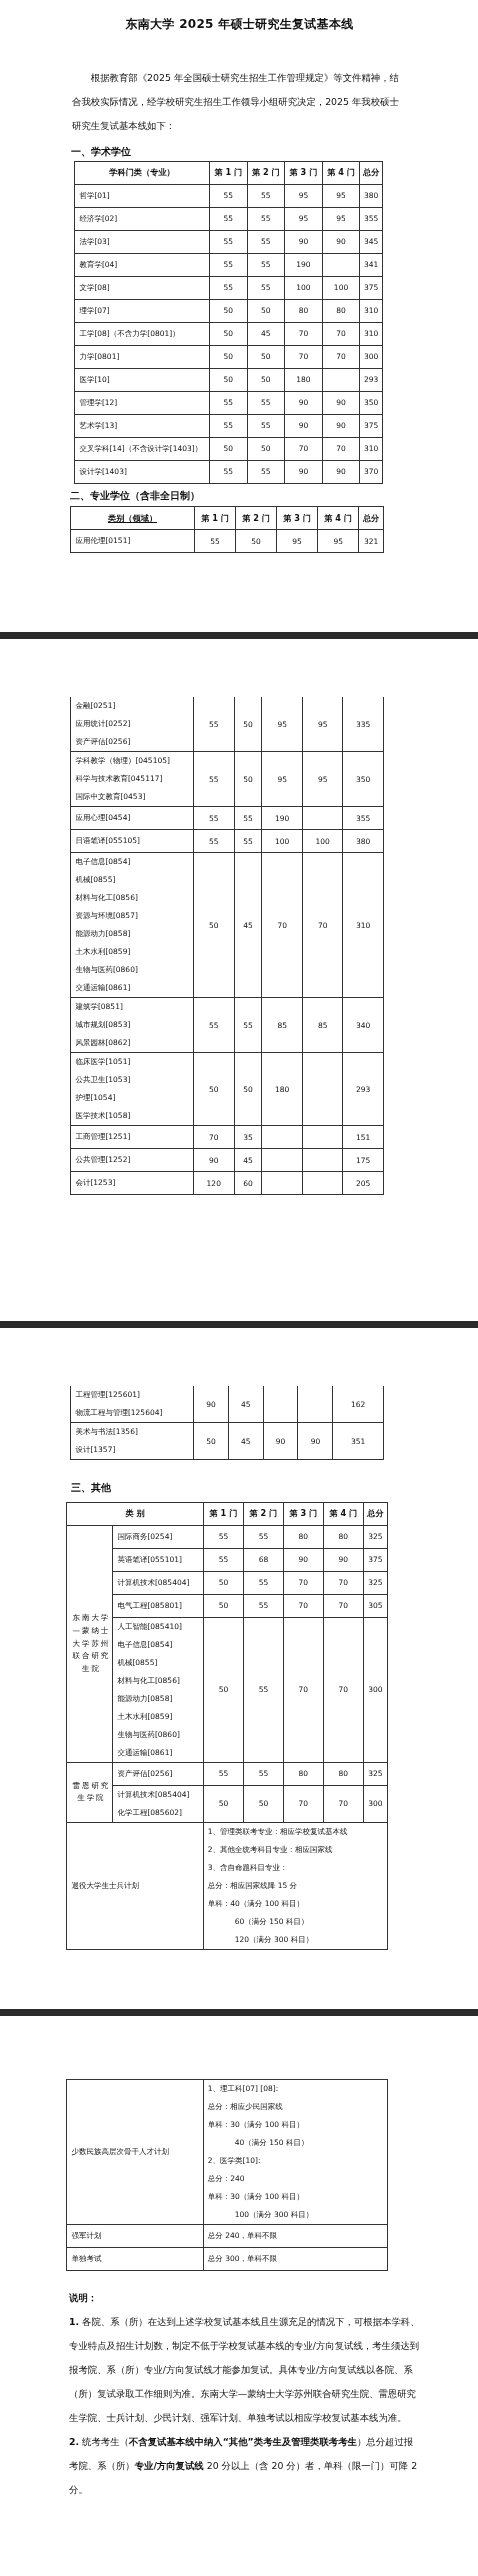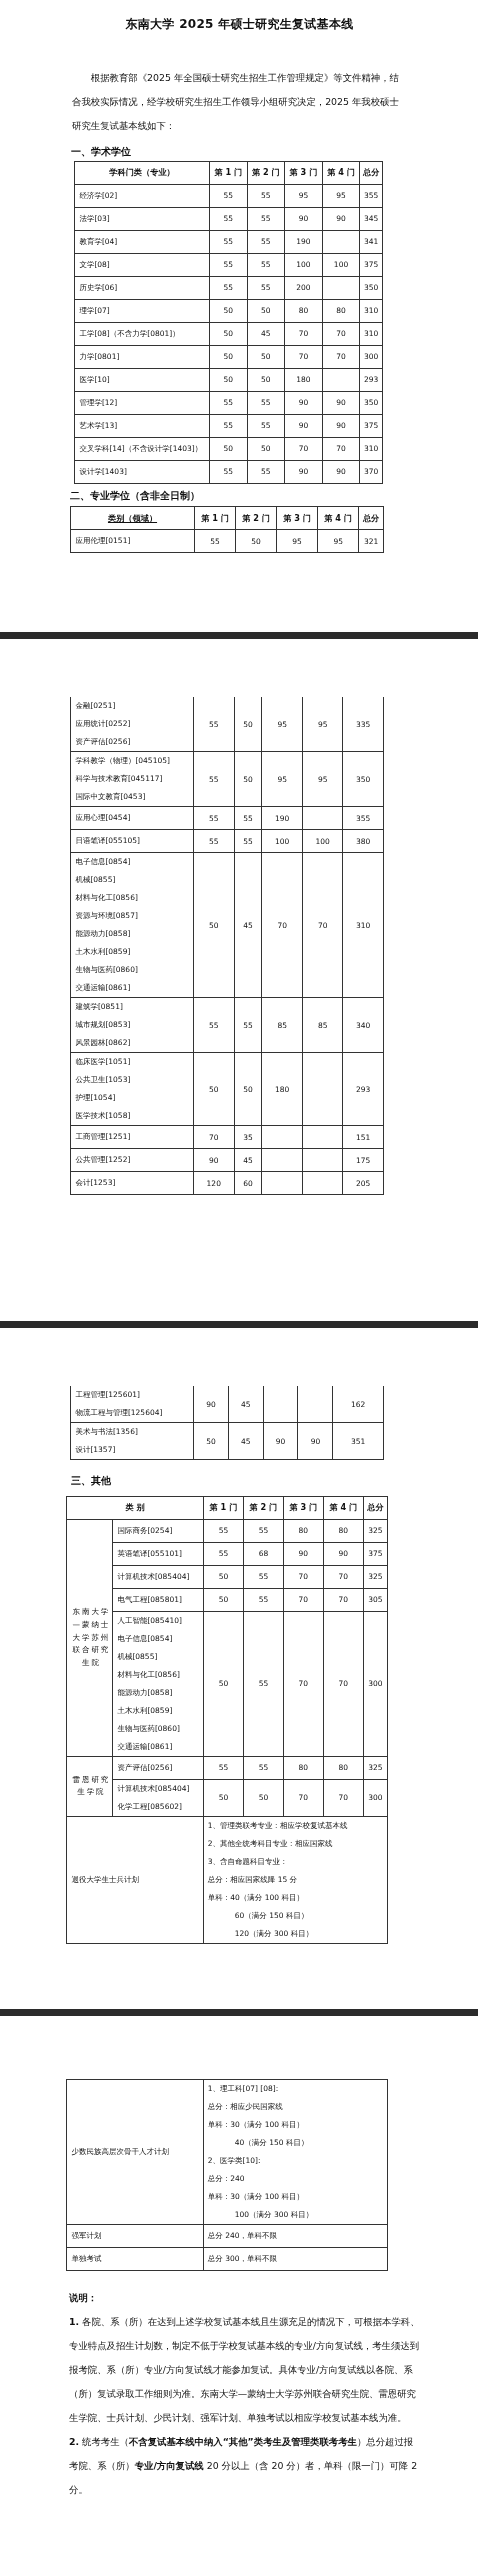--- a/index.html
+++ b/index.html
@@ -44,20 +44,28 @@
       <th style="width:134px;">学科门类（专业）</th>
       <th>第 1 门</th>
       <th>第 2 门</th>
       <th>第 3 门</th>
       <th>第 4 门</th>
       <th>总分</th>
     </tr>
       </thead>
     <tbody id="t1-body">
         <tr>
+          <td class="name">哲学[01]</td>
+          <td>55</td>
+          <td>55</td>
+          <td>95</td>
+          <td>95</td>
+          <td>380</td>
+        </tr>
+        <tr>
           <td class="name">经济学[02]</td>
           <td>55</td>
           <td>55</td>
           <td>95</td>
           <td>95</td>
           <td>355</td>
         </tr>
         <tr>
           <td class="name">法学[03]</td>
           <td>55</td>
@@ -74,28 +82,20 @@
           <td></td>
           <td>341</td>
         </tr>
         <tr>
           <td class="name">文学[08]</td>
           <td>55</td>
           <td>55</td>
           <td>100</td>
           <td>100</td>
           <td>375</td>
-        </tr>
-        <tr>
-          <td class="name">历史学[06]</td>
-          <td>55</td>
-          <td>55</td>
-          <td>200</td>
-          <td></td>
-          <td>350</td>
         </tr>
         <tr>
           <td class="name">理学[07]</td>
           <td>50</td>
           <td>50</td>
           <td>80</td>
           <td>80</td>
           <td>310</td>
         </tr>
         <tr>
@@ -344,21 +344,21 @@
             <div>设计[1357]</div>
           </td>
           <td>50</td>
           <td>45</td>
           <td>90</td>
           <td>90</td>
           <td>351</td>
         </tr>
       </tbody>
   </table>
-  <div class="h2" style="margin-top:12px;font-family:Liberation Mono, monospace;">三、其他</div>
+  <div class="h2" style="margin-top:18px;">三、其他</div>
   <table class="t3" style="margin-top:3.8px;">
     <colgroup>
         <col style="width:46px;">
         <col style="width:91px;">
         <col>
         <col>
         <col>
         <col>
         <col>
       </colgroup>

